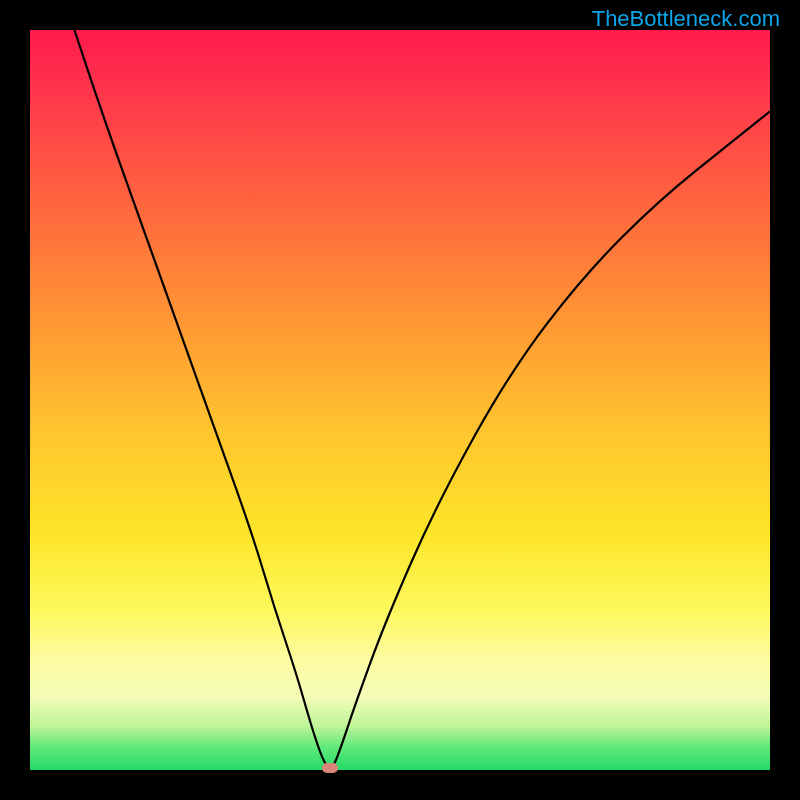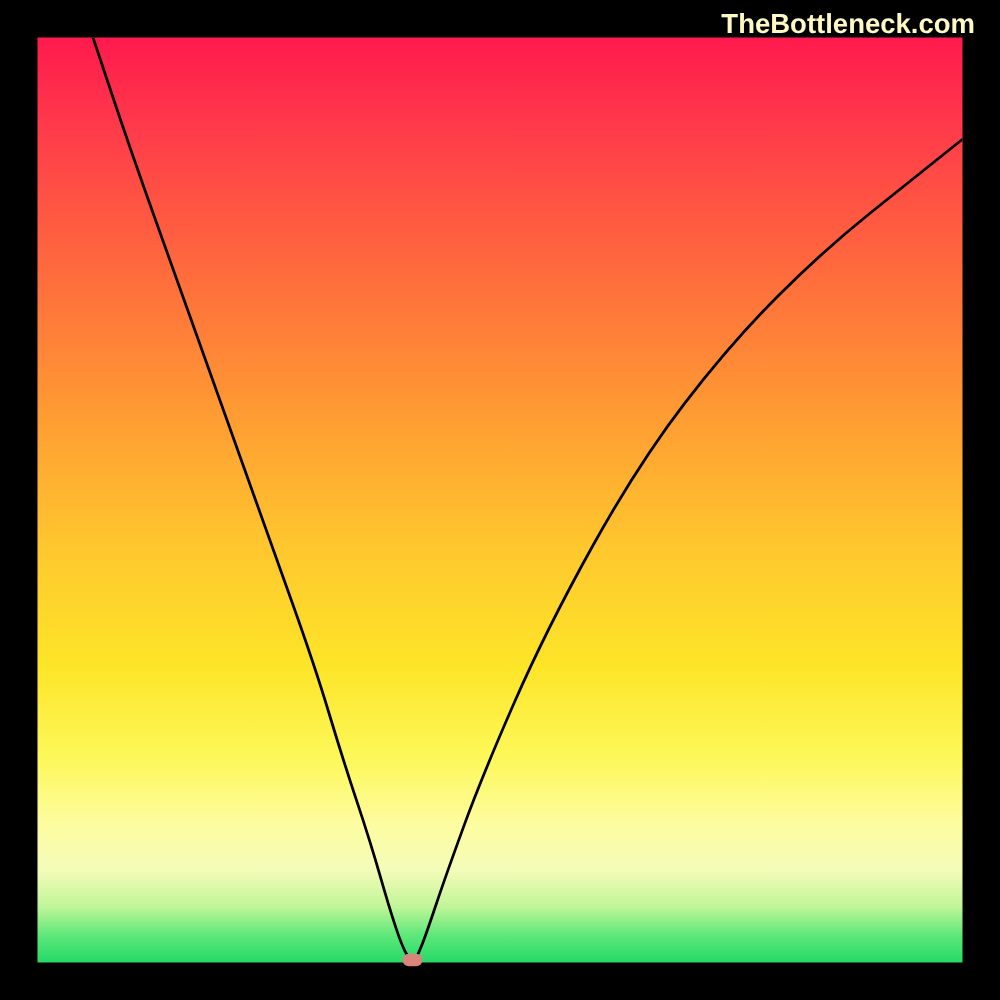--- a/index.html
+++ b/index.html
@@ -8,23 +8,23 @@
     width: 800px;
     height: 800px;
     background: #000;
     position: relative;
     font-family: Arial, sans-serif;
   }
   .watermark {
     position: absolute;
     top: 6px;
     right: 20px;
-    color: #fef9c3;
+    color: #0ea5e9;
     font-size: 22px;
-    font-weight: 700;
+    font-weight: 400;
     z-index: 10;
   }
   .plot-area {
     position: absolute;
     left: 30px;
     top: 30px;
     width: 740px;
     height: 740px;
     background: linear-gradient(to bottom,
       #ff1a4d 0%,

